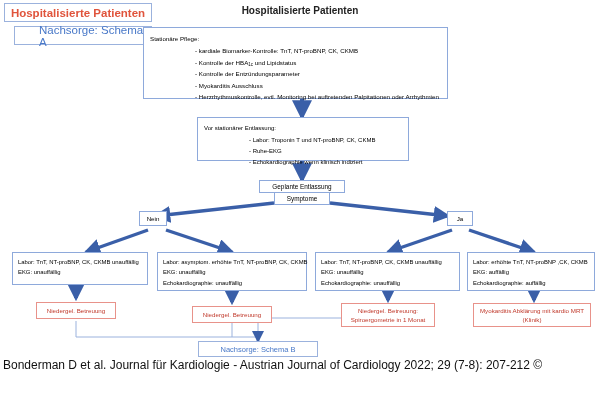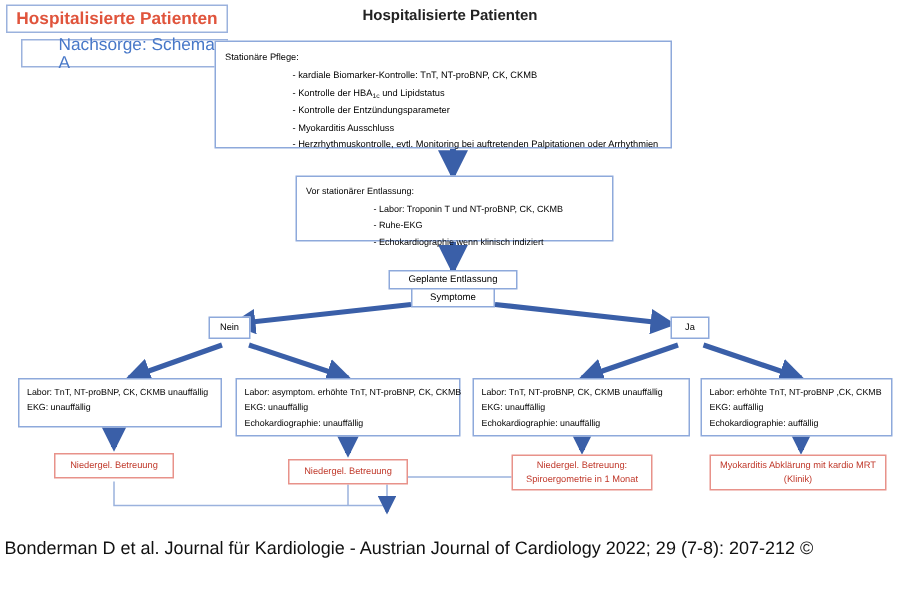--- a/index.html
+++ b/index.html
@@ -255,16 +255,19 @@
   <div class="node outcome" style="left:341px; top:303px; width:94px; height:24px; white-space:pre-line;">
     <span>Niedergel. Betreuung:
 Spiroergometrie in 1 Monat</span>
   </div>
 
   <div class="node outcome" style="left:473px; top:303px; width:118px; height:24px; white-space:pre-line;">
     <span>Myokarditis Abklärung mit kardio MRT
 (Klinik)</span>
   </div>
 
+  <div class="node schema-b" style="left:198px; top:341px; width:120px; height:16px;">
+    <span>Nachsorge: Schema B</span>
+  </div>
 
   <div class="citation">Bonderman D et al. Journal für Kardiologie - Austrian Journal of Cardiology 2022; 29 (7-8): 207-212 ©</div>
 
 </div>
 
 </body></html>

